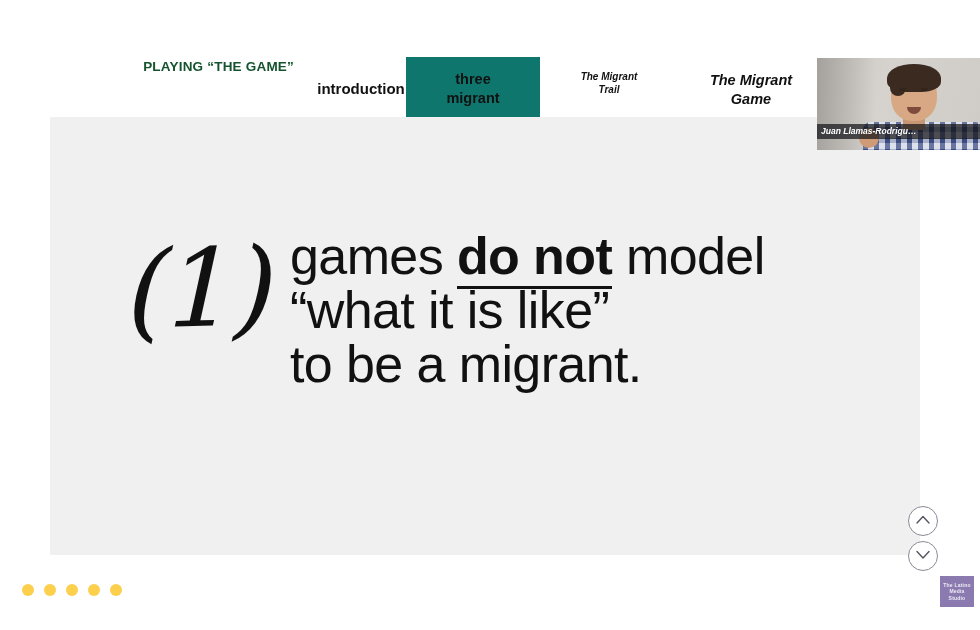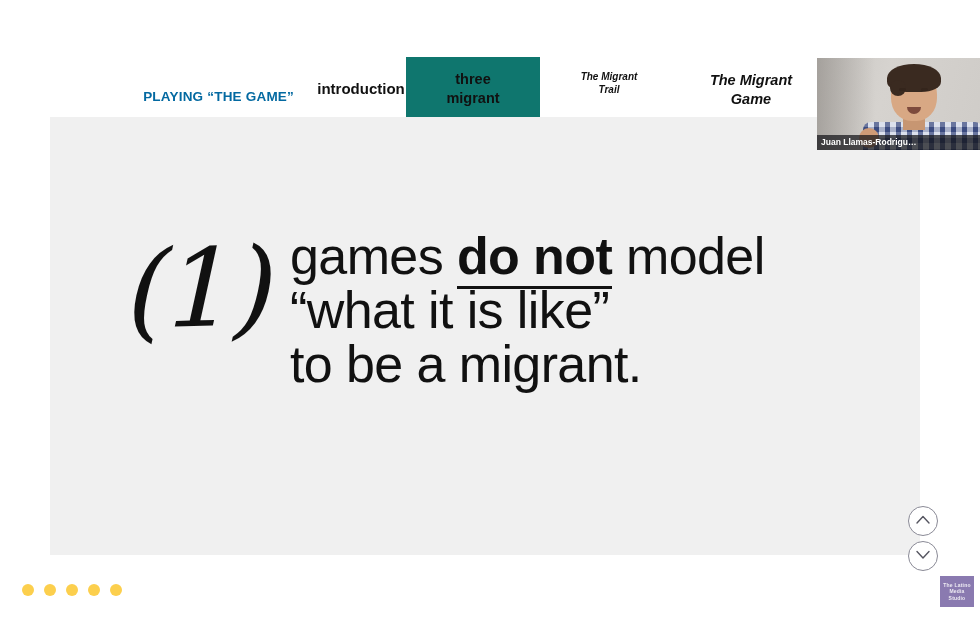--- a/index.html
+++ b/index.html
@@ -20,28 +20,28 @@
   #topnav {
     position: absolute;
     left: 0; top: 0;
     width: 980px;
     height: 117px;
     background: #ffffff;
   }
   .nav-title {
     position: absolute;
     left: 62px;
-    top: 88px;
+    top: 58px;
     width: 232px;
     text-align: right;
     font-size: 13.5px;
     font-weight: bold;
     line-height: 1.32;
     letter-spacing: 0.2px;
-    color: #0369a1;
+    color: #14532d;
   }
   .nav-title span { display: block; }
 
   .nav-item {
     position: absolute;
     text-align: center;
     color: #111111;
     line-height: 1.28;
     box-sizing: border-box;
   }
@@ -201,30 +201,31 @@
   }
   .vid-hand {
     position: absolute;
     left: 42px; top: 70px;
     width: 20px; height: 20px;
     border-radius: 50%;
     background: #cf9b77;
   }
   .vid-namebar {
     position: absolute;
-    left: 0; bottom: 0;
+    left: 0; bottom: 11px;
     width: 100%;
     padding: 2px 4px 3px 4px;
     box-sizing: border-box;
     background: rgba(20,20,24,.72);
     color: #ffffff;
     font-size: 8.5px;
     font-weight: bold;
     white-space: nowrap;
     overflow: hidden;
+    font-style: italic;
   }
 
   
   #dots {
     position: absolute;
     left: 22px;
     top: 584px;
     display: flex;
     gap: 10px;
   }

